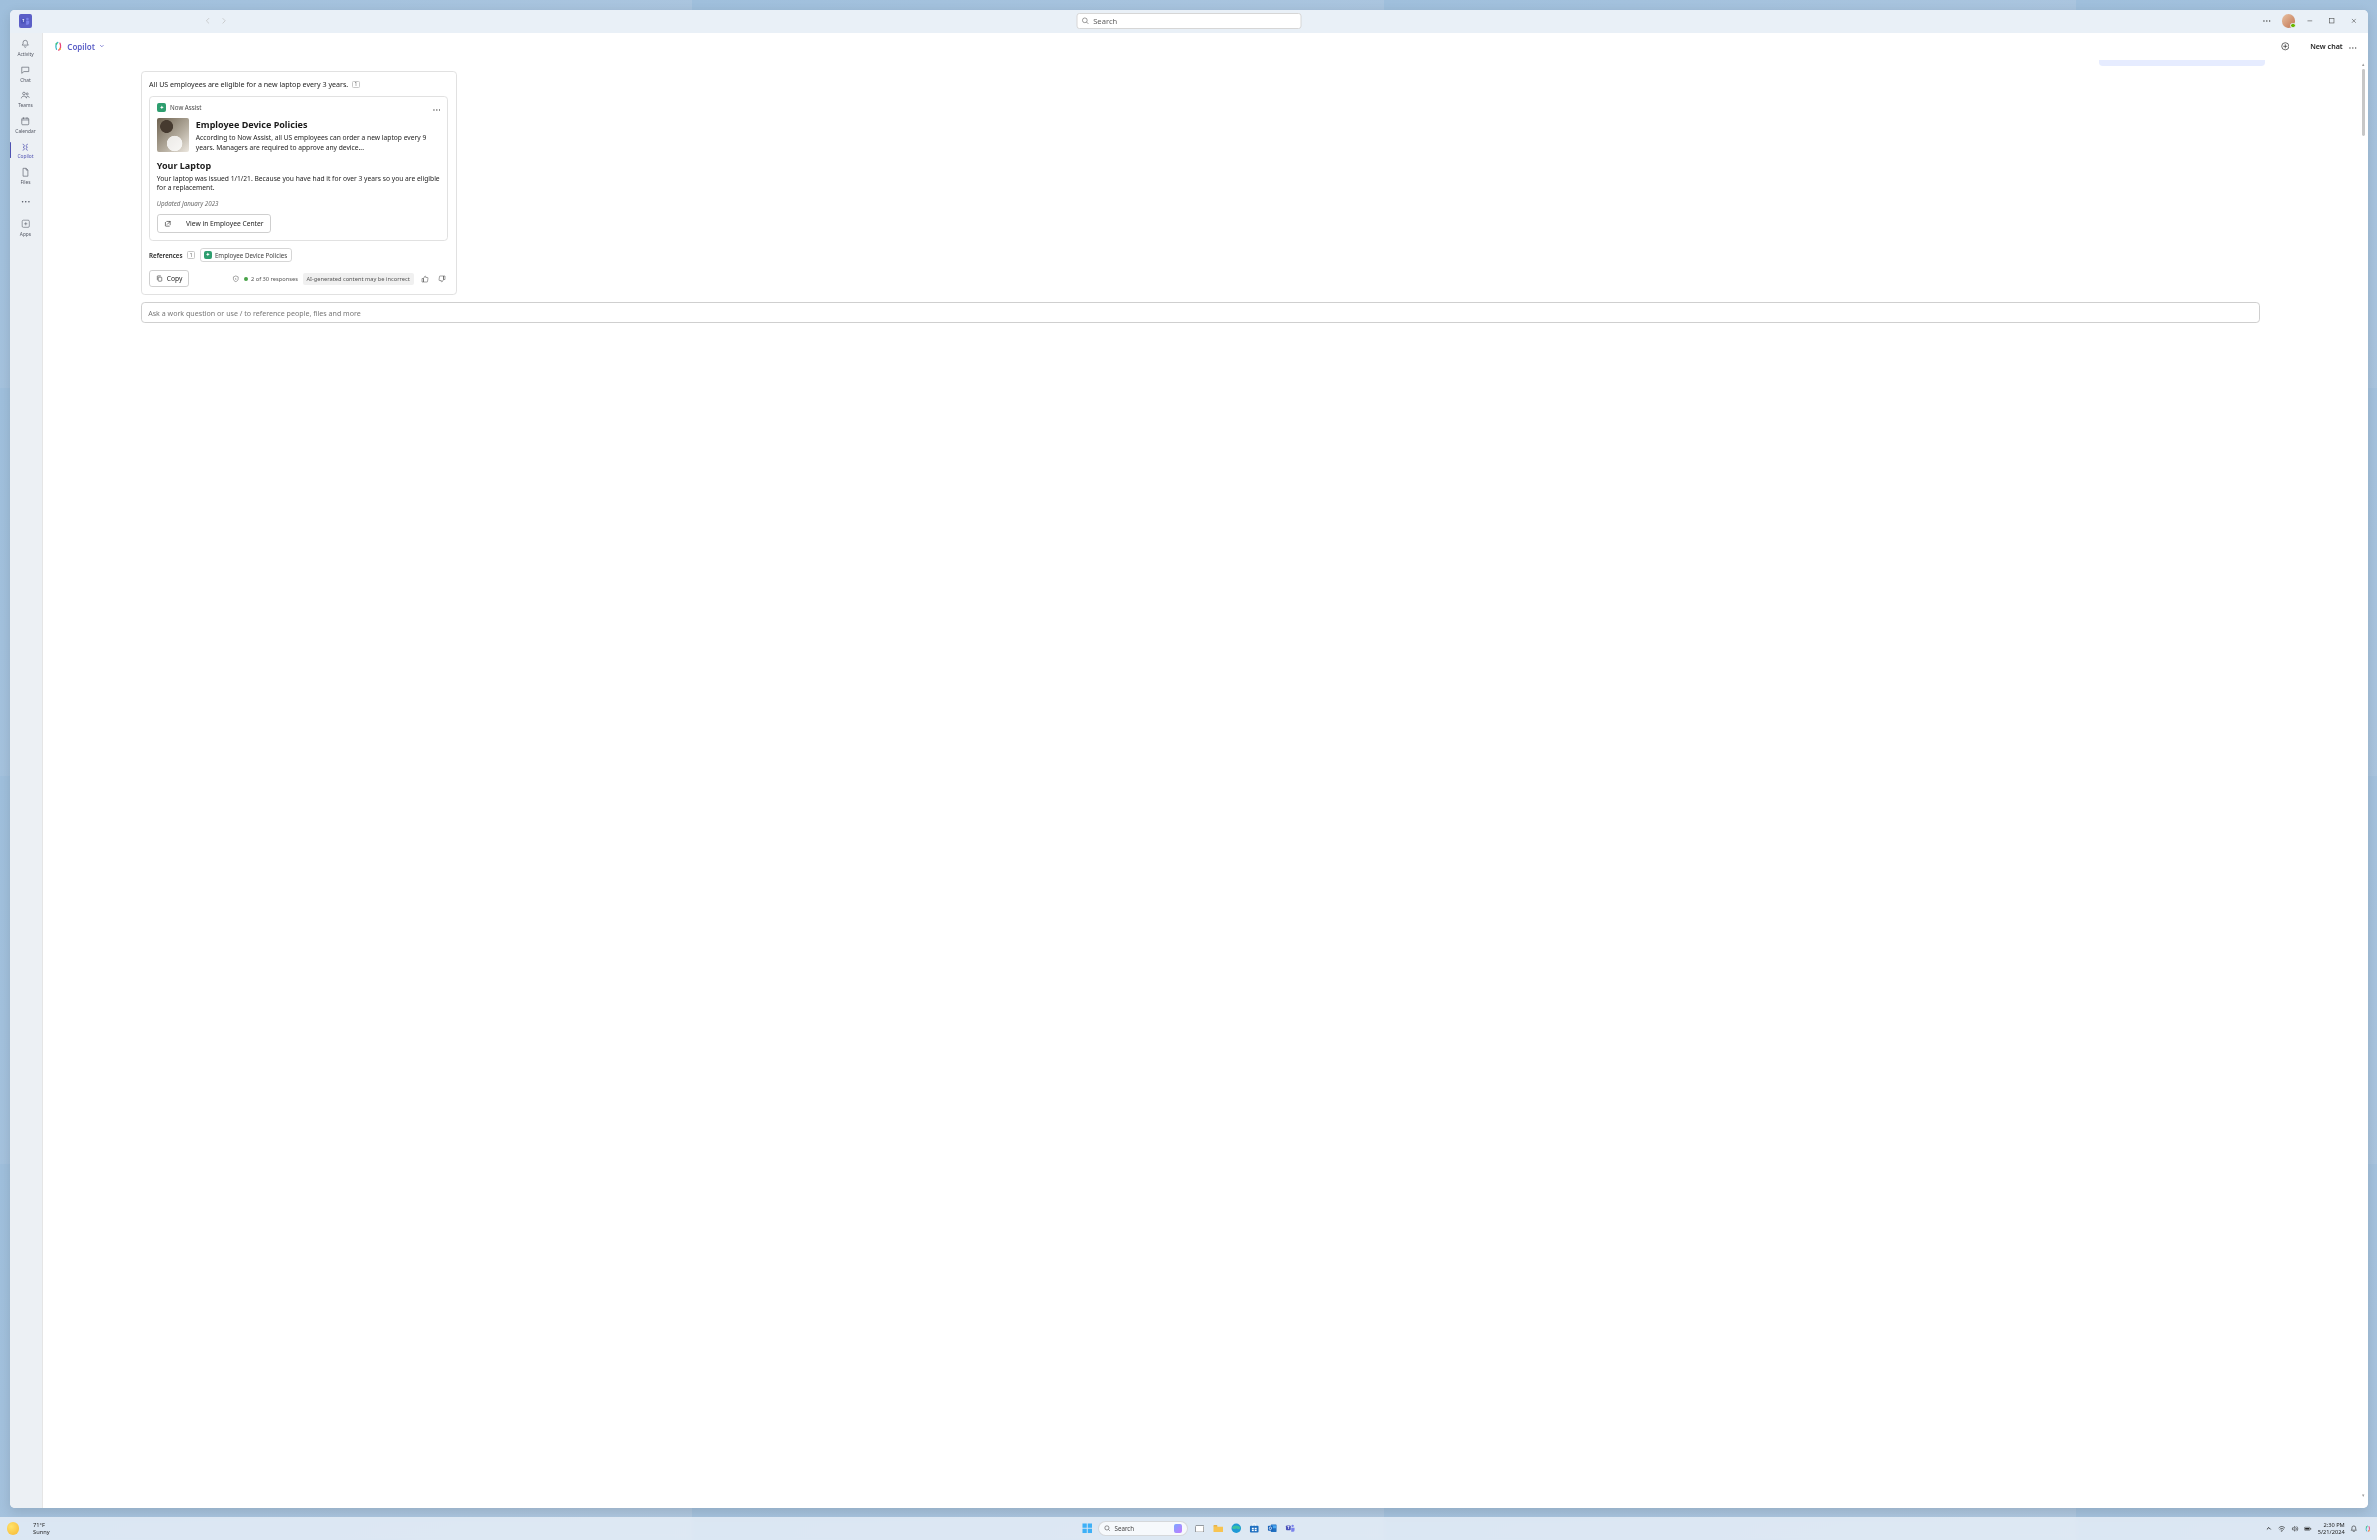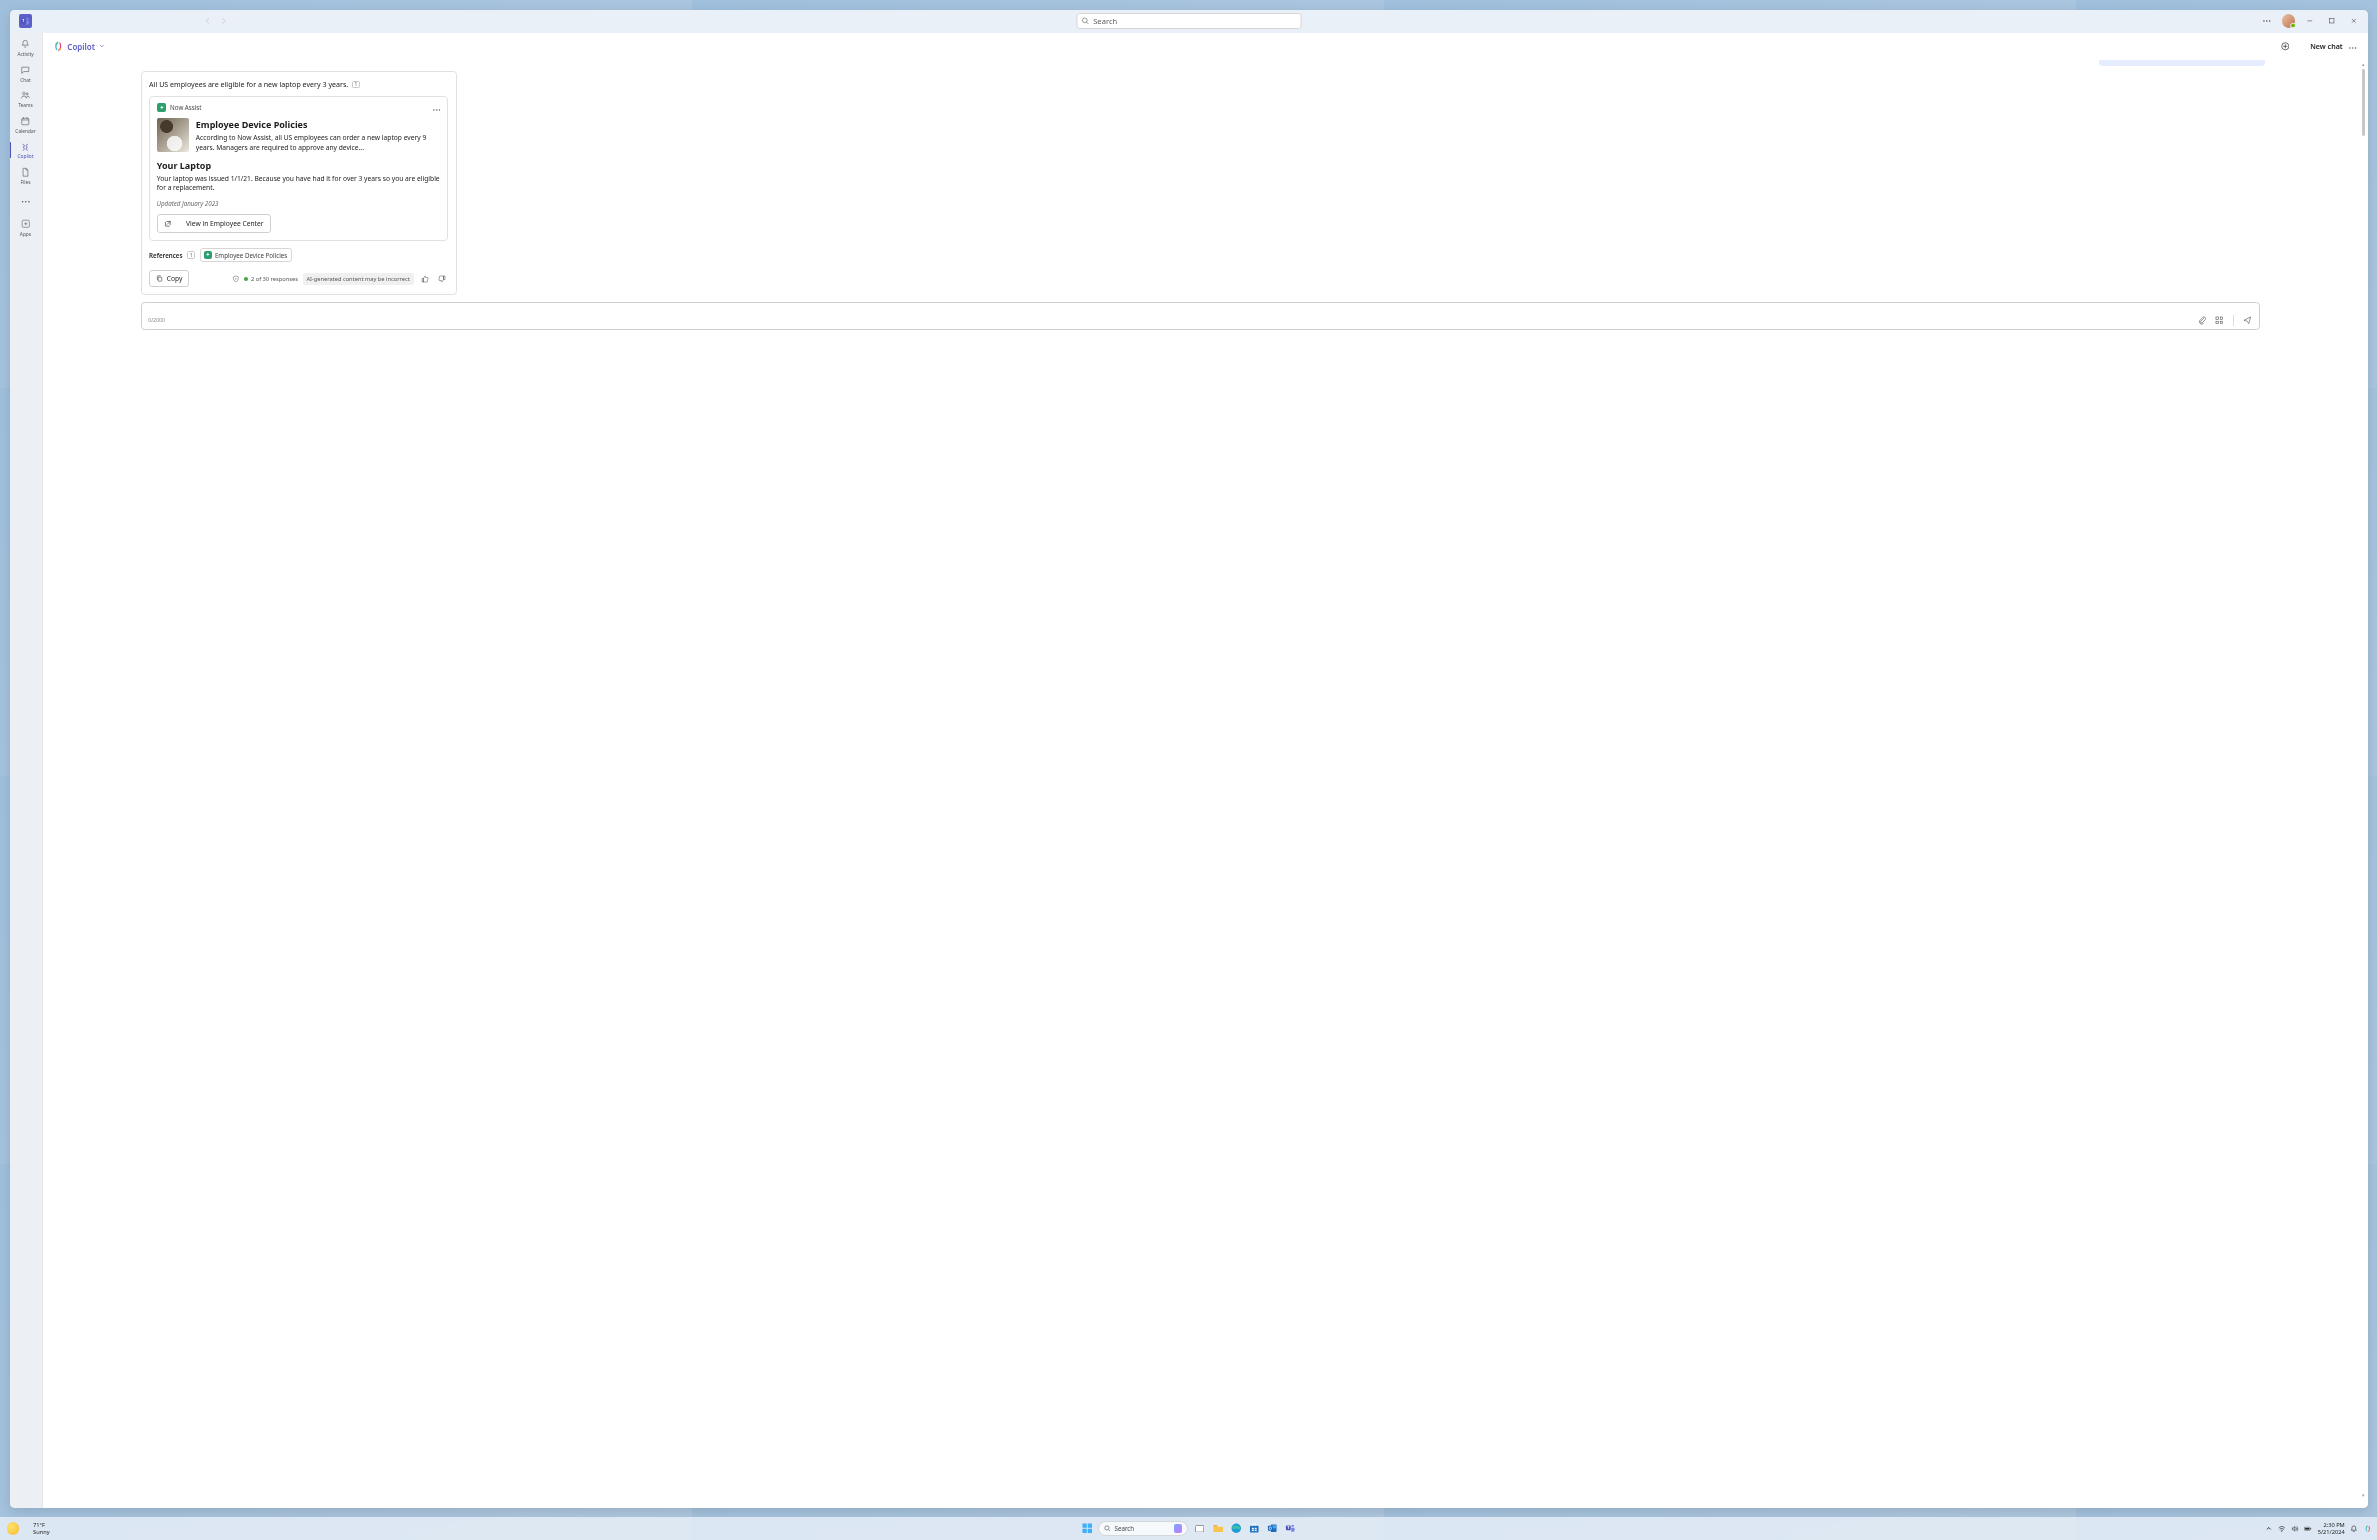--- a/index.html
+++ b/index.html
@@ -364,38 +364,21 @@
             <div class="thumb-btn">
                 <svg viewBox="0 0 16 16">
                   <path d="M11 2v7l-3 5c-1 0-2-1-1.5-3H3a1 1 0 0 1-1-1l1-7a1 1 0 0 1 1-1h7ZM14 9h-3V2h3v7Z" stroke="currentColor" stroke-width="1.1" fill="none" stroke-linejoin="round"></path>
                 </svg>
               </div>
           </div>
         </div>
 
 
         <div class="composer">
-          <div class="composer-row">
-            <span class="char-count">0/2000</span>
-            <div class="composer-right">
-              <svg viewBox="0 0 18 18">
-                  <path d="M12 5 6 11a2 2 0 0 0 3 3l6-6a3.5 3.5 0 0 0-5-5L4 9a5 5 0 0 0 7 7" stroke="currentColor" stroke-width="1.3" fill="none" stroke-linecap="round"></path>
-                </svg>
-              <svg viewBox="0 0 18 18">
-                  <rect x="2" y="2" width="5" height="5" stroke="currentColor" stroke-width="1.3" fill="none"></rect>
-                  <rect x="11" y="2" width="5" height="5" stroke="currentColor" stroke-width="1.3" fill="none"></rect>
-                  <rect x="2" y="11" width="5" height="5" stroke="currentColor" stroke-width="1.3" fill="none"></rect>
-                  <rect x="11" y="11" width="5" height="5" stroke="currentColor" stroke-width="1.3" fill="none"></rect>
-                </svg>
-              <div class="divider"></div>
-              <svg viewBox="0 0 18 18">
-                  <path d="M2 9 16 2l-4 14-3-5-7-2Z" stroke="currentColor" stroke-width="1.3" fill="none" stroke-linejoin="round"></path>
-                </svg>
-            </div>
-          </div>
+          <div class="composer-ph">Ask a work question or use / to reference people, files and more</div>
         </div>
       </div>
 
       <div class="scrollbar">
         <div class="track-arrow">▴</div>
         <div class="thumb-sb"></div>
         <div class="track-arrow" style="position:absolute;bottom:0;">▾</div>
       </div>
     </div>
   </div>

